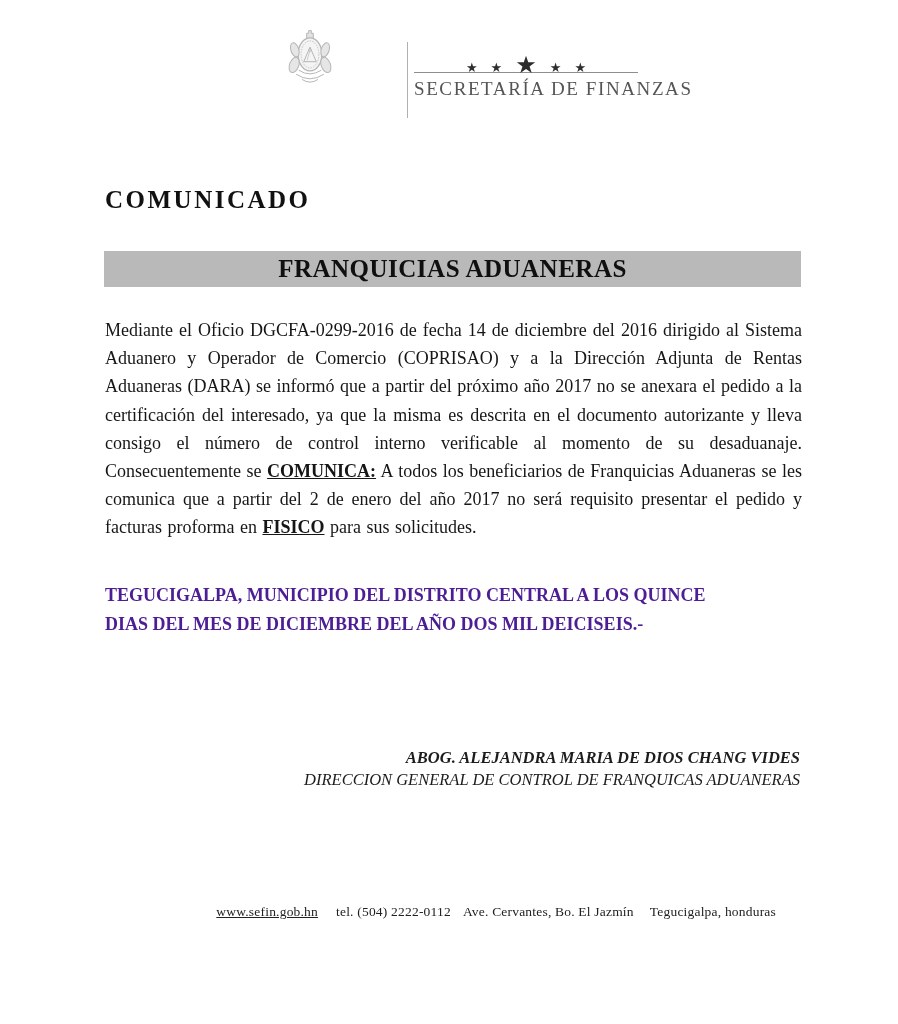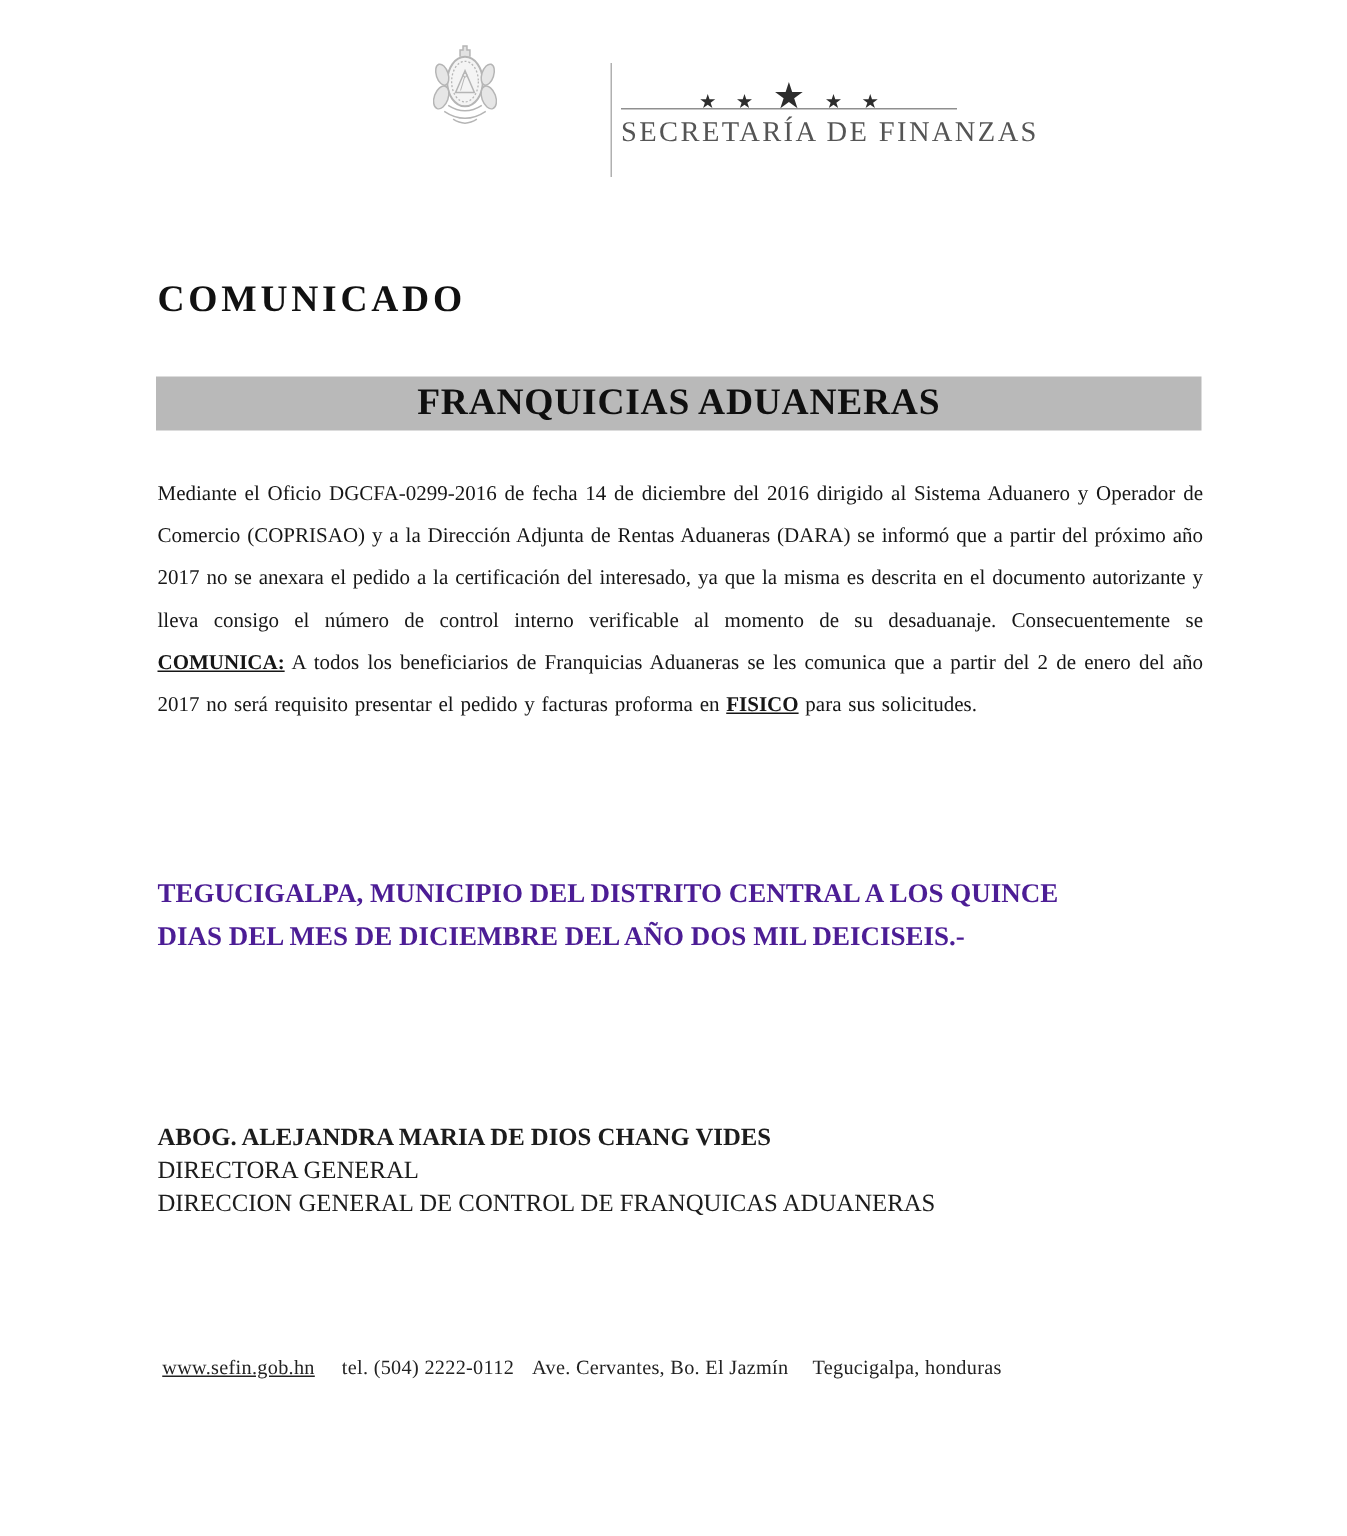--- a/index.html
+++ b/index.html
@@ -91,21 +91,21 @@
     font-weight: bold;
     letter-spacing: 0.5px;
     line-height: 36px;
     color: #0f0f0f;
   }
 
   .body-text {
     position: absolute;
     left: 105px; top: 316px;
     width: 697px;
-    font-size: 14px;
+    font-size: 18px;
     line-height: 28.2px;
     text-align: justify;
     word-spacing: 1px;
     color: #161616;
   }
   .body-text .bu {
     font-weight: bold;
     text-decoration: underline;
   }
 
@@ -116,32 +116,33 @@
     font-size: 18px;
     font-weight: bold;
     line-height: 28.5px;
     color: #4c1d95;
   }
 
   .signature {
     position: absolute;
     left: 105px; top: 747px;
     width: 695px;
-    text-align: left;
+    text-align: right;
     font-size: 16.5px;
     line-height: 22px;
     color: #1c1c1c;
+    font-style: italic;
   }
   .signature .sig-name { font-weight: bold; }
 
   .footer {
     position: absolute;
     left: 0; top: 904px;
     width: 776px;
-    text-align: center;
+    text-align: right;
     font-size: 13.5px;
     color: #222222;
     letter-spacing: 0.2px;
   }
   .footer .website { text-decoration: underline; margin-right: 18px; cursor: pointer; }
   .footer .phone   { margin-right: 12px; }
   .footer .address { margin-right: 16px; }
 </style>
 </head>
 <body>
@@ -190,21 +191,20 @@
 
   <p class="body-text"><span>Mediante el Oficio DGCFA-0299-2016 de fecha 14 de diciembre del 2016 dirigido al Sistema Aduanero y Operador de Comercio (COPRISAO) y a la Dirección Adjunta de Rentas Aduaneras (DARA) se informó que a partir del próximo año 2017 no se anexara el pedido a la certificación del interesado, ya que la misma es descrita en el documento autorizante y lleva consigo el número de control interno verificable al momento de su desaduanaje. Consecuentemente se </span><span class="bu">COMUNICA:</span><span> A todos los beneficiarios de Franquicias Aduaneras se les comunica que a partir del 2 de enero del año 2017 no será requisito presentar el pedido y facturas proforma en </span><span class="bu">FISICO</span><span> para sus solicitudes.</span></p>
 
   <div class="dateline">
       <div>TEGUCIGALPA, MUNICIPIO DEL DISTRITO CENTRAL A LOS QUINCE</div>
       <div>DIAS DEL MES DE DICIEMBRE DEL AÑO DOS MIL DEICISEIS.-</div>
     </div>
 
   <div class="signature">
     <div class="sig-name">ABOG. ALEJANDRA MARIA DE DIOS CHANG VIDES</div>
-    <div>DIRECTORA GENERAL</div>
     <div>DIRECCION GENERAL DE CONTROL DE FRANQUICAS ADUANERAS</div>
   </div>
 
   <div class="footer">
     <span class="website">www.sefin.gob.hn</span><span class="phone">tel. (504) 2222-0112</span><span class="address">Ave. Cervantes, Bo. El Jazmín</span><span class="city">Tegucigalpa, honduras</span>
   </div>
 
 </div>
 
 </body></html>

